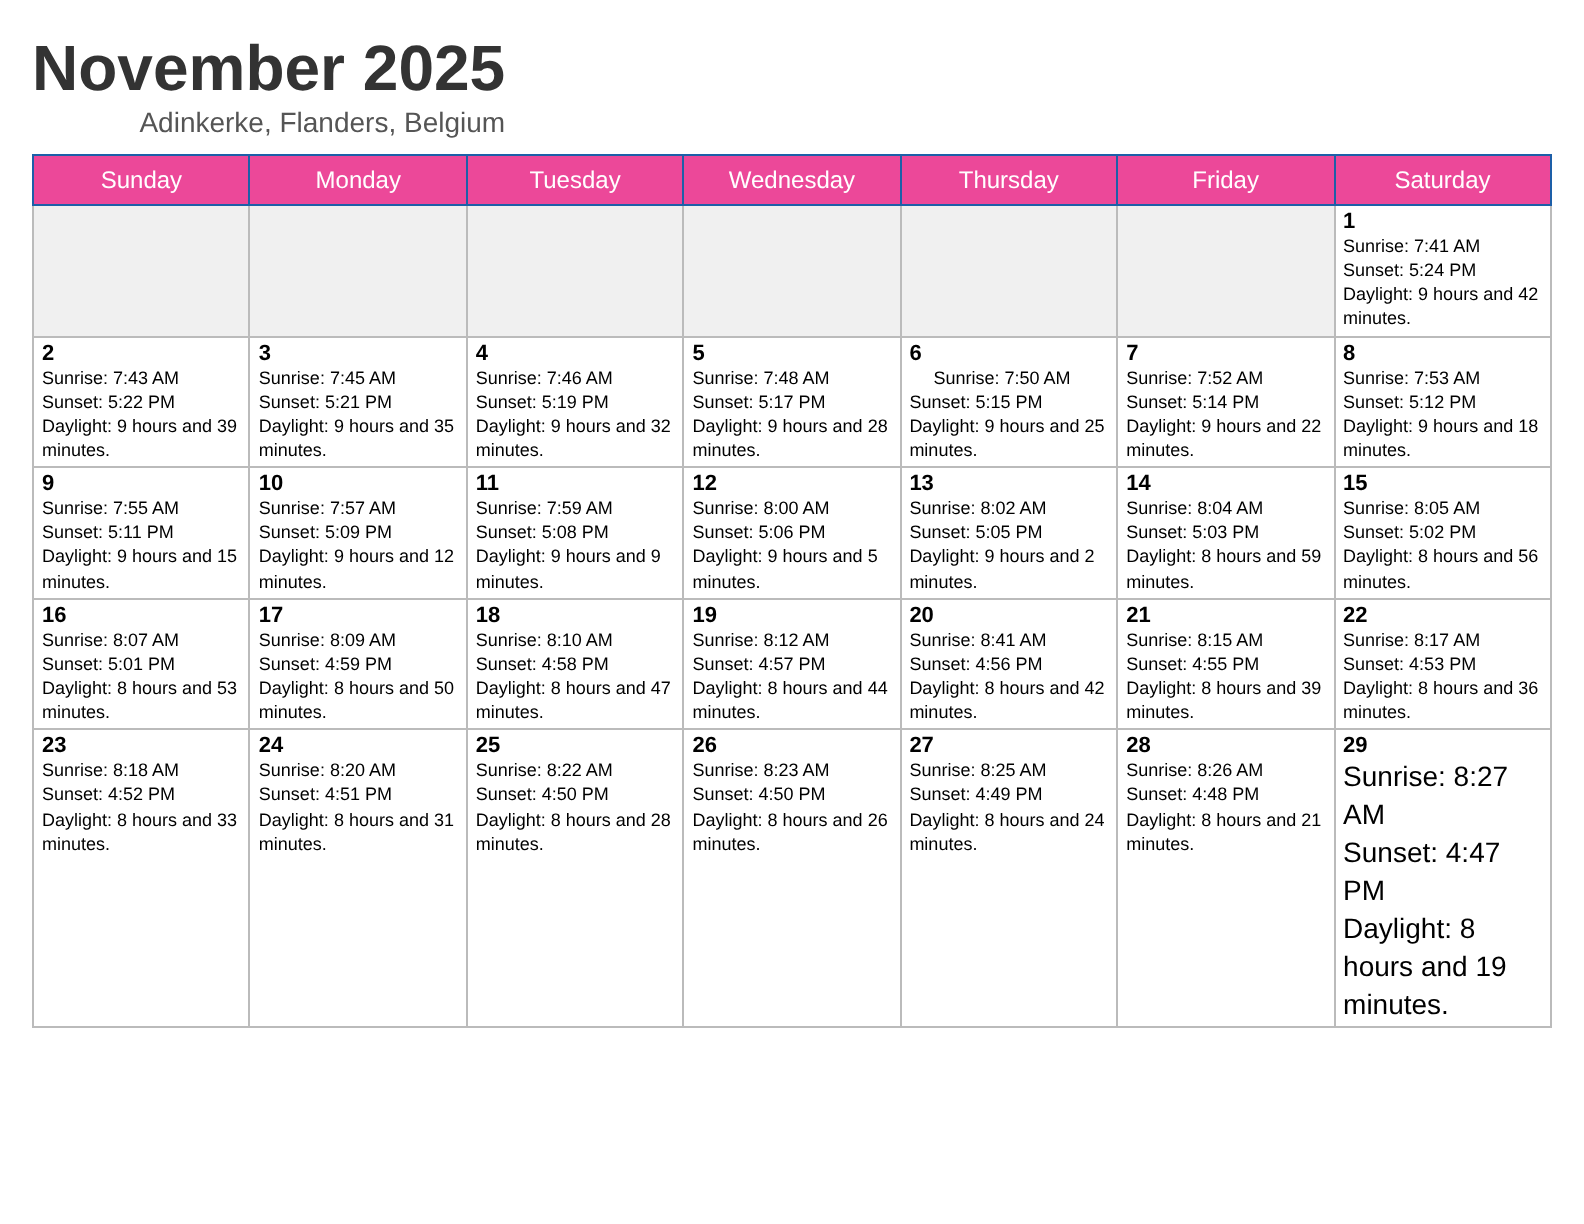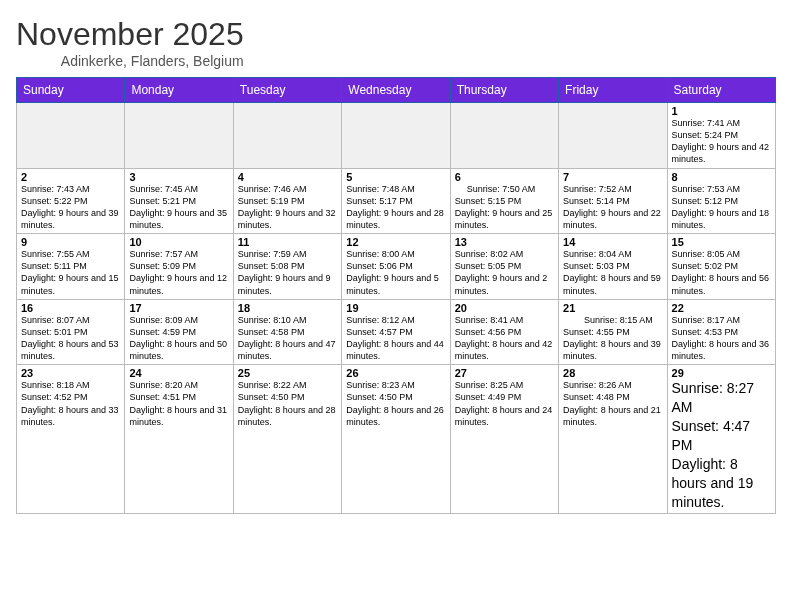--- a/index.html
+++ b/index.html
@@ -30,34 +30,34 @@
     }
     .logo-icon {
       width: 28px;
       height: 28px;
     }
     .title-block {
       text-align: right;
     }
     .title-block h1 {
       font-size: 32px;
-      font-weight: normal;
+      font-weight: bold;
       color: #333;
     }
     .title-block h2 {
       font-size: 14px;
       font-weight: normal;
       color: #555;
     }
     tr { height: auto; }
     .cal-table { width: 100%; border-collapse: collapse; }
     .cal-table th {
-      background: #6d28d9;
+      background: #ec4899;
       color: white;
-      text-align: left;
+      text-align: center;
       padding: 5px 6px;
       font-size: 12px;
       border: 1px solid #1d5fa8;
       font-weight: normal;
     }
     .cal-table td {
       border: 1px solid #bbb;
       vertical-align: top;
       padding: 2px 4px;
       width: calc(100%/7);
@@ -160,21 +160,21 @@
 Daylight: 8 hours and 50 minutes.</span></td>
           <td><span class="dn">18</span><span style="white-space: pre-line; font-size: 9px; line-height: 1.35;">Sunrise: 8:10 AM
 Sunset: 4:58 PM
 Daylight: 8 hours and 47 minutes.</span></td>
           <td><span class="dn">19</span><span style="white-space: pre-line; font-size: 9px; line-height: 1.35;">Sunrise: 8:12 AM
 Sunset: 4:57 PM
 Daylight: 8 hours and 44 minutes.</span></td>
           <td><span class="dn">20</span><span style="white-space: pre-line; font-size: 9px; line-height: 1.35;">Sunrise: 8:41 AM
 Sunset: 4:56 PM
 Daylight: 8 hours and 42 minutes.</span></td>
-          <td><span class="dn">21</span><span style="white-space: pre-line; font-size: 9px; line-height: 1.35; margin-left: 21px;">Sunrise: 8:15 AM
+          <td><span class="dn">21</span><span style="white-space: pre-line; font-size: 9px; line-height: 1.35;">Sunrise: 8:15 AM
 Sunset: 4:55 PM
 Daylight: 8 hours and 39 minutes.</span></td>
           <td><span class="dn">22</span><span style="white-space: pre-line; font-size: 9px; line-height: 1.35;">Sunrise: 8:17 AM
 Sunset: 4:53 PM
 Daylight: 8 hours and 36 minutes.</span></td>
         </tr>
         <tr>
           <td><span class="dn">23</span><span style="white-space: pre-line; font-size: 9px; line-height: 1.35;">Sunrise: 8:18 AM
 Sunset: 4:52 PM
 Daylight: 8 hours and 33 minutes.</span></td>

